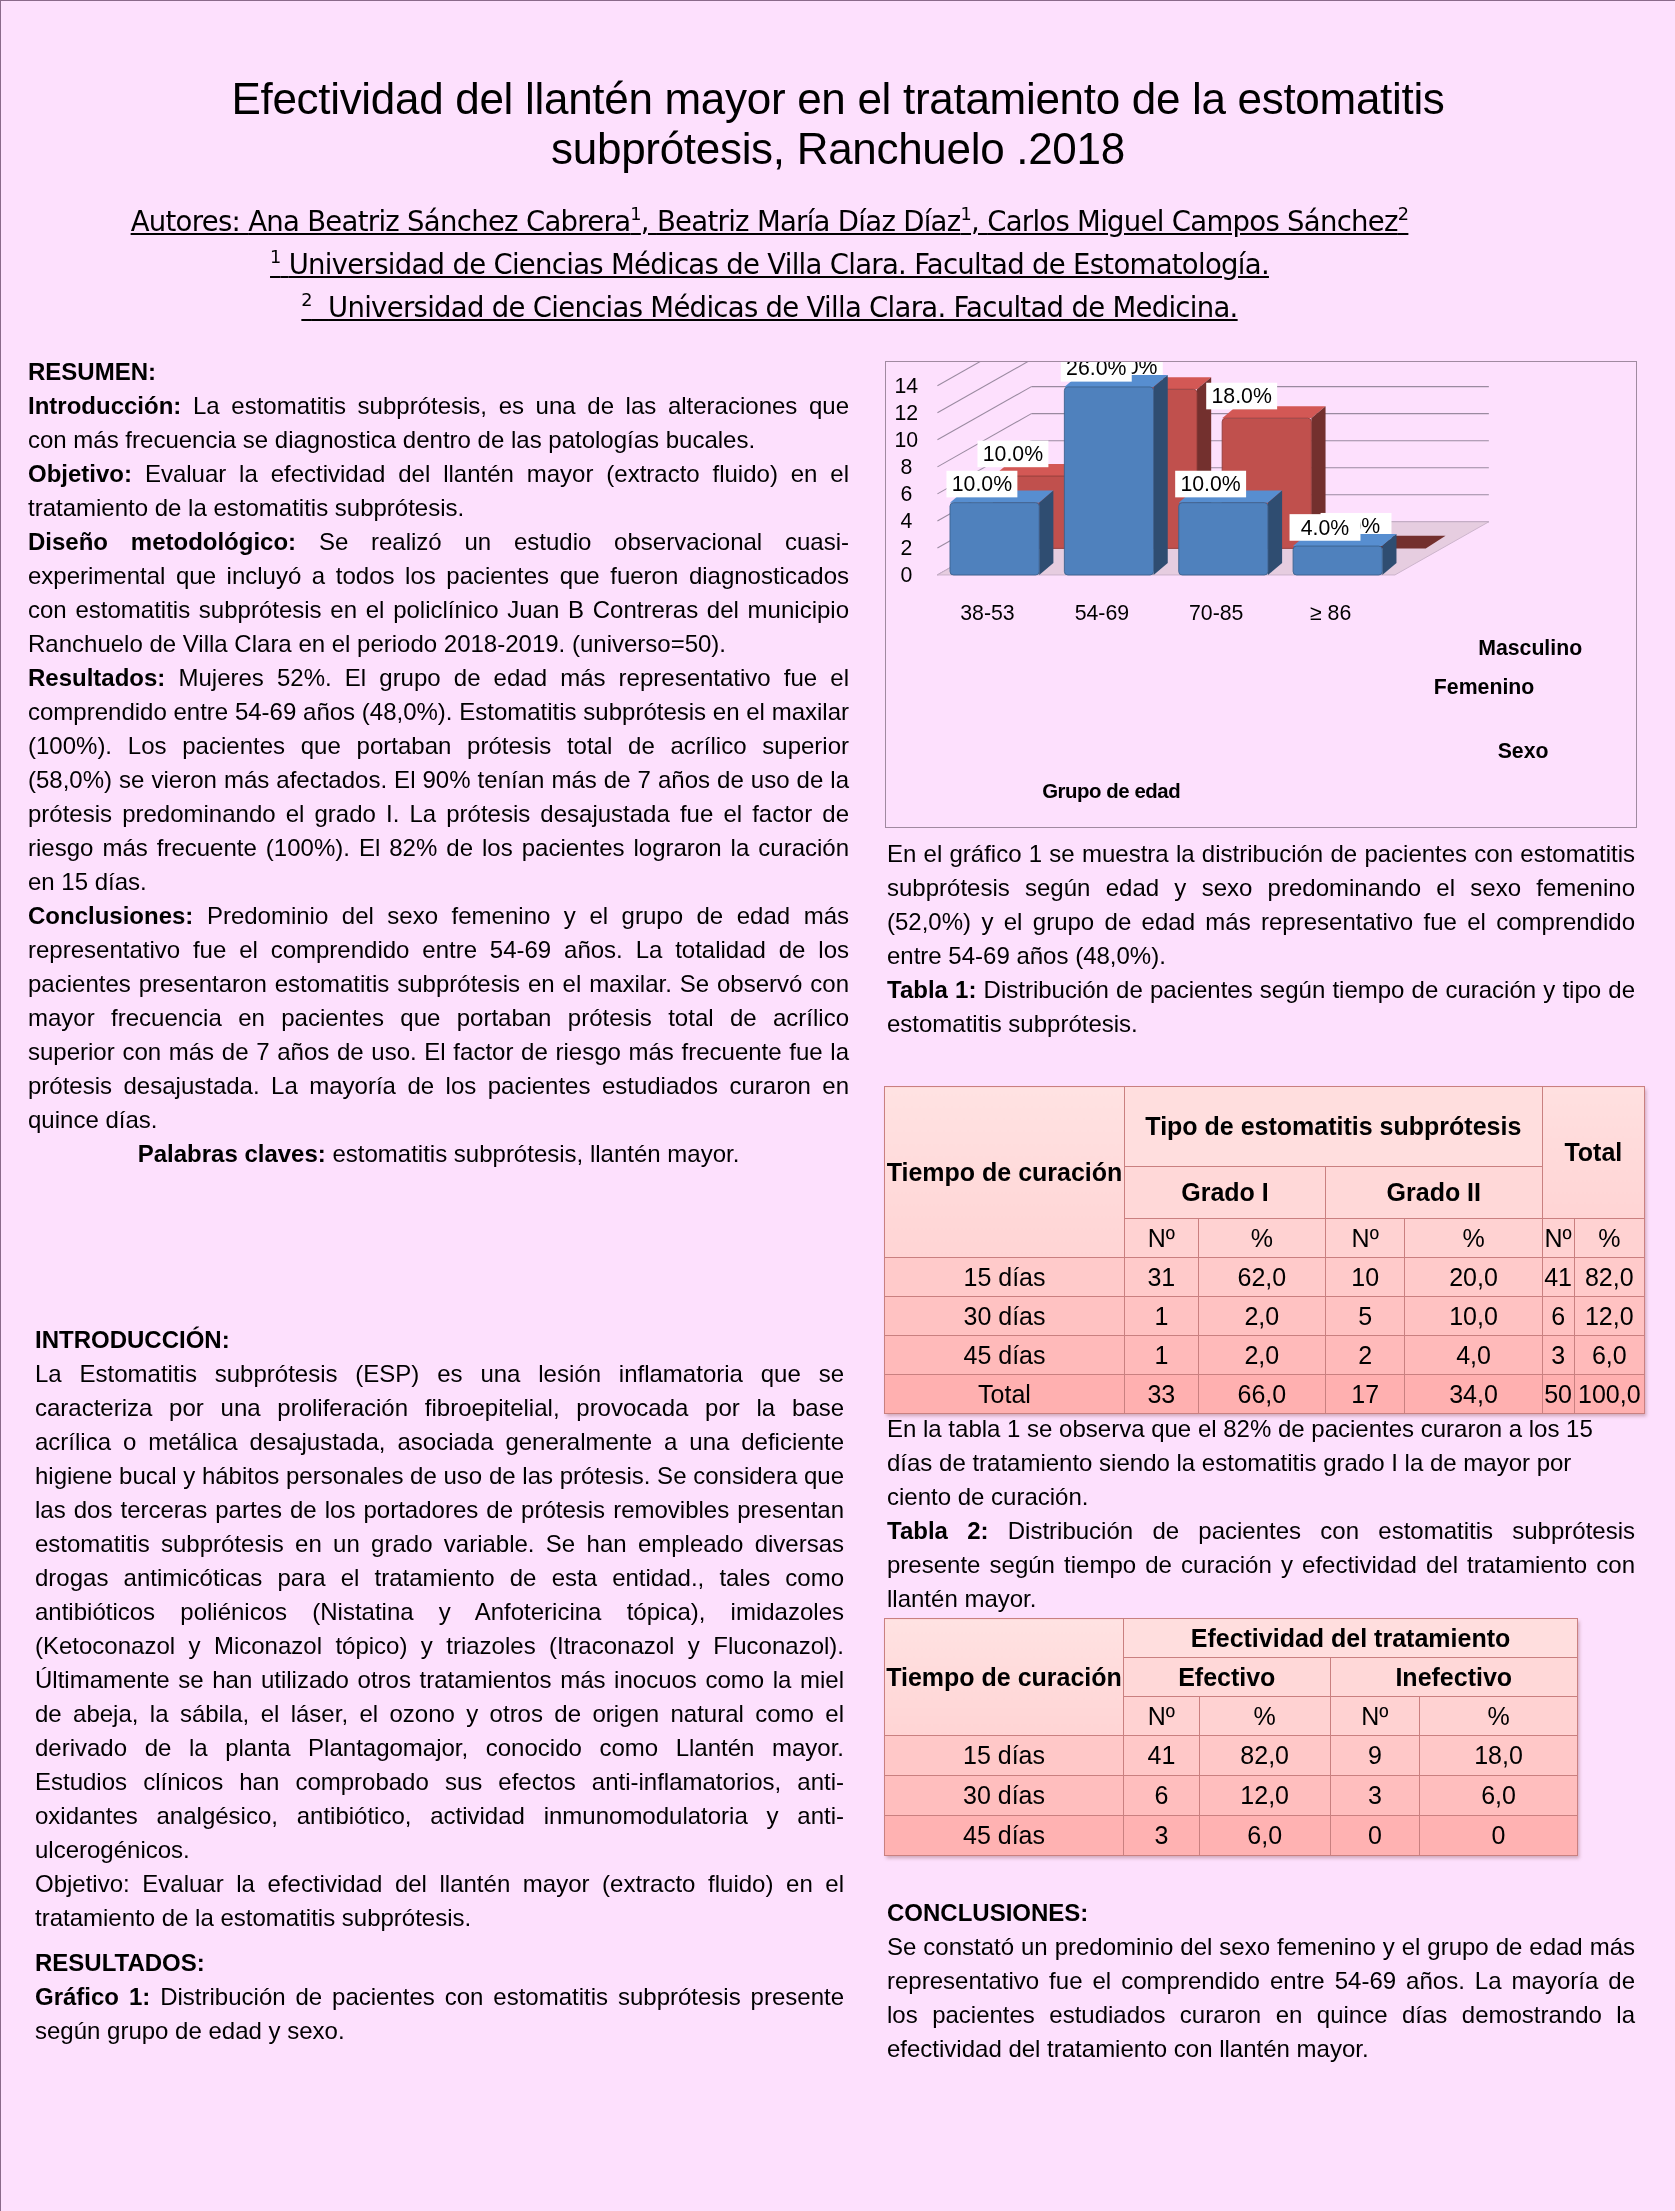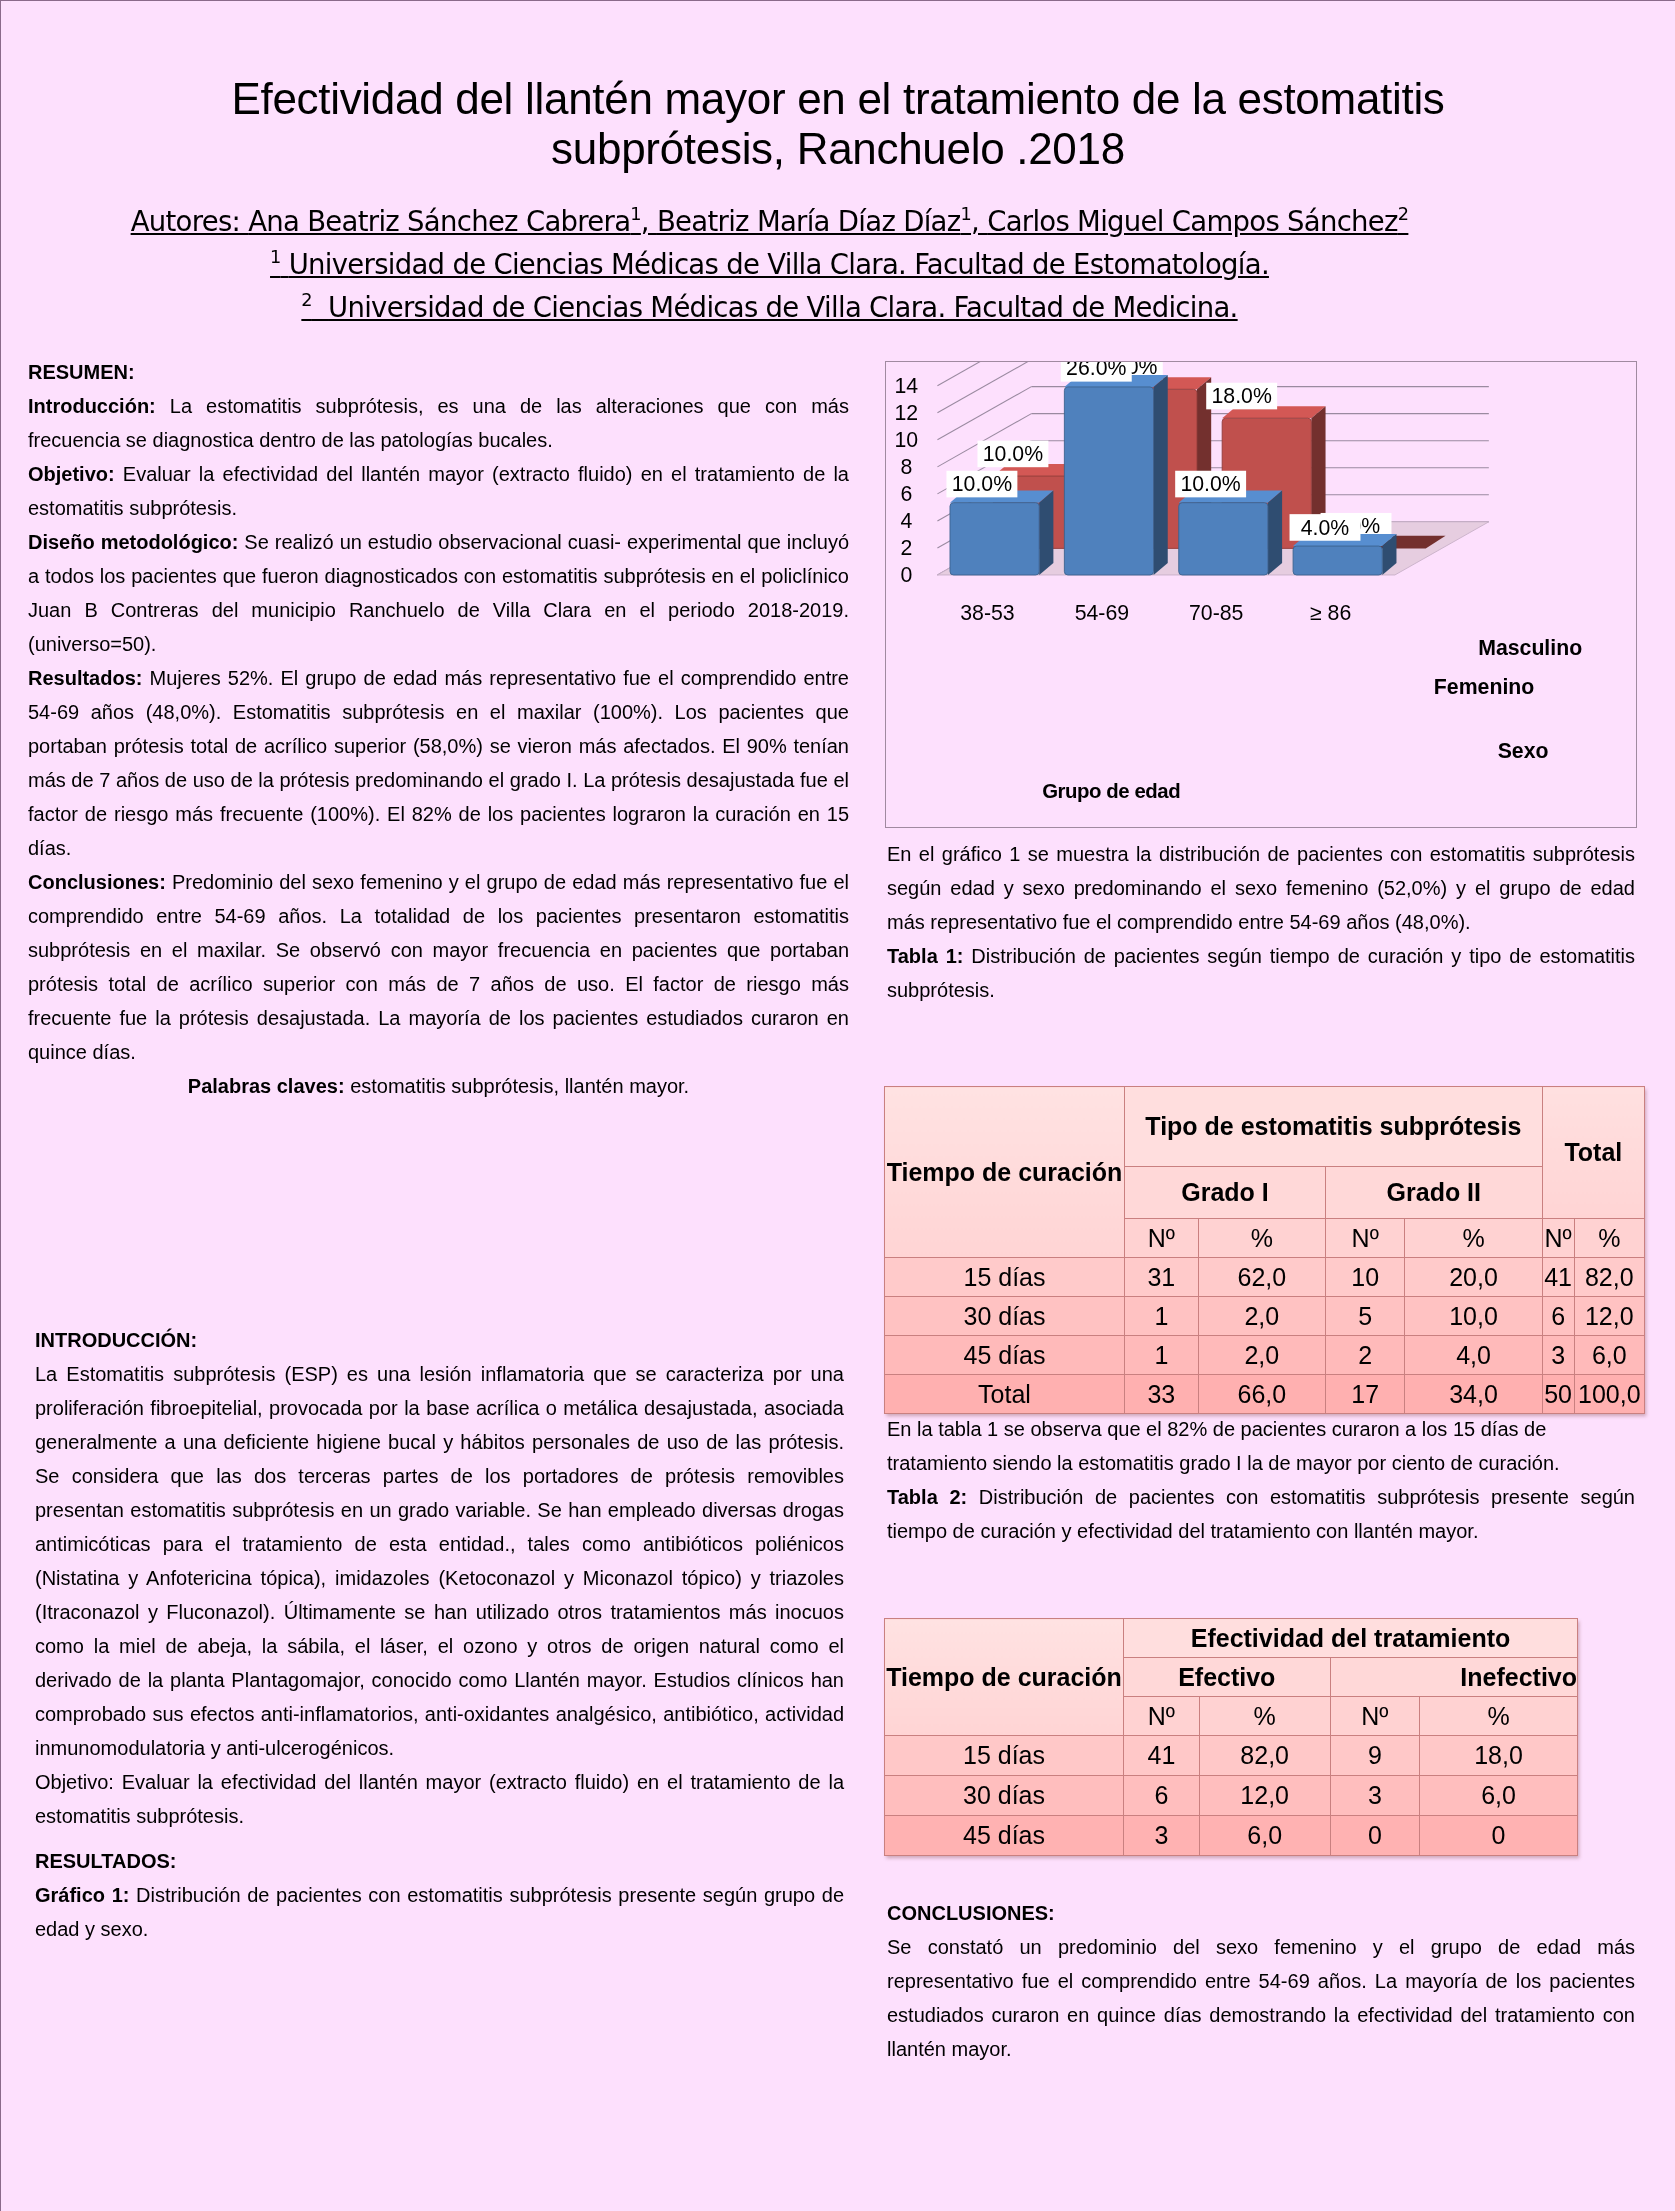--- a/index.html
+++ b/index.html
@@ -9,21 +9,21 @@
     font-family: "Liberation Sans", sans-serif;
     color: #000;
   }
   .frame { position: absolute; left: 0; top: 0; width: 1674px; height: 2210px;
     border-top: 1.8px solid #8a6a8a; border-left: 1.8px solid #8a6a8a; }
   .title { position: absolute; left: 0; width: 1676px; top: 74px; text-align: center;
     font-weight: normal; font-size: 44px; line-height: 50px; letter-spacing: -0.3px; }
   .authors { position: absolute; left: 0; width: 1539px; top: 200px; text-align: center;
     font-family: "DejaVu Sans", sans-serif; font-size: 27.5px; line-height: 43px; letter-spacing: -0.7px; text-decoration: underline; }
   .authors sup { font-size: 17.7px; vertical-align: 10.6px; line-height: 0; }
-  .col { position: absolute; font-size: 20px; line-height: 34px; text-align: justify; }
+  .col { position: absolute; font-size: 24px; line-height: 34px; text-align: justify; }
   .col p { margin: 0; }
   .col .h { font-weight: bold; }
   .left-a { left: 28px; width: 821px; top: 355px; }
   .left-b { left: 35px; width: 809px; top: 1323px; }
   .right-a { left: 887px; width: 748px; top: 837px; }
   .right-b { left: 887px; width: 748px; top: 1412px; }
   .right-c { left: 887px; width: 748px; top: 1896px; }
   .chart-box { position: absolute; left: 885px; top: 361px; width: 750px; height: 465px;
     border: 1.8px solid #a08aa0; }
   .chart-box svg { position: absolute; left: 0; top: 0; }
@@ -213,21 +213,21 @@
 </div>
 
 <table class="t t2">
   <tbody>
       <tr style="height:39px">
     <td class="hd" rowspan="3" style="width:238px;background:linear-gradient(#ffe2e2,#ffd4d4)">Tiempo de curación</td>
     <td class="hd" colspan="4" style="background:#ffdede">Efectividad del tratamiento</td>
   </tr>
   <tr style="height:39px;background:#ffd8d8">
     <td class="hd" colspan="2">Efectivo</td>
-    <td class="hd" colspan="2" style="text-align:right">Inefectivo</td>
+    <td class="hd" colspan="2" style="text-align:center">Inefectivo</td>
   </tr>
   <tr style="height:39px;background:#ffd2d2">
     <td>Nº</td>
     <td>%</td>
     <td>Nº</td>
     <td>%</td>
   </tr>
   <tr style="height:40px;background:#ffc8c8">
     <td>15 días</td>
         <td>41</td>

